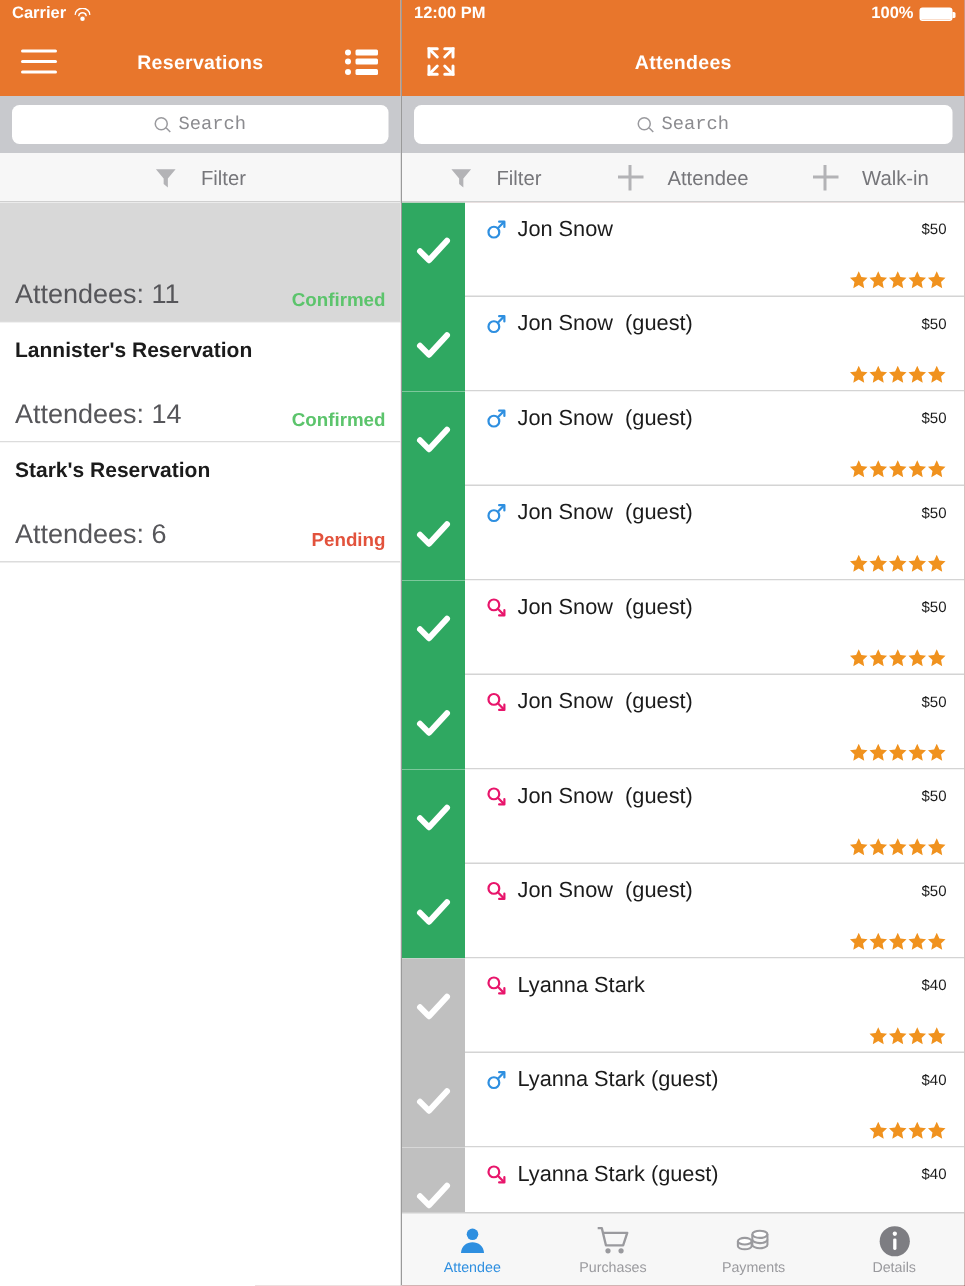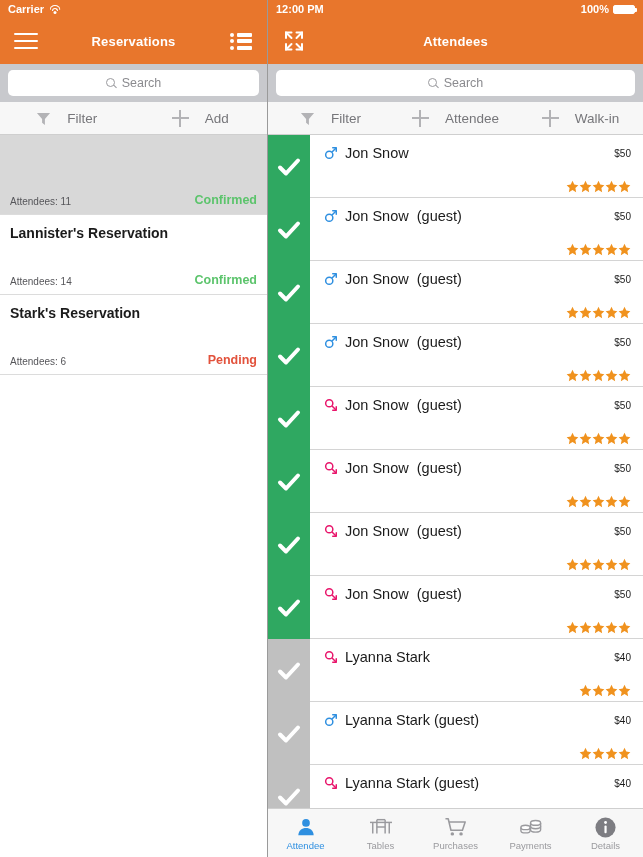--- a/index.html
+++ b/index.html
@@ -61,21 +61,21 @@
   .hamburger { width: 24px; height: 16px; display: flex; flex-direction: column; justify-content: space-between; }
   .hamburger span { display: block; height: 2px; background: #fff; border-radius: 1px; }
   .listicon { width: 22px; height: 17px; display: flex; flex-direction: column; justify-content: space-between; }
   .listicon .lrow { display: flex; align-items: center; gap: 3px; }
   .listicon .dot { width: 4px; height: 4px; background: #fff; border-radius: 50%; }
   .listicon .bar { flex: 1; height: 4px; background: #fff; border-radius: 1px; }
   .expand-icon { width: 24px; height: 24px; position: relative; }
   .expand-icon svg { width: 24px; height: 24px; display: block; }
 
   .searchbar-wrap {
-    background: #C8C9CD; padding: 6px 8px;
+    background: #C8C9CD; padding: 6px 8px; font-family: Liberation Mono, monospace;
   }
   .searchfield {
     height: 26px; background: #fff; border-radius: 5px;
     display: flex; align-items: center; justify-content: center; gap: 5px;
     color: #8b8b8f; font-size: 12.5px;
   }
   .mag { width: 11px; height: 11px; position: relative; display: inline-block; }
   .mag::before {
     content: ''; position: absolute; width: 7px; height: 7px; border: 1.3px solid #9a9a9e;
     border-radius: 50%; top: 0; left: 0;
@@ -111,21 +111,21 @@
     background: #fff;
   }
   .res-item.selected { background: #D8D8D8; }
   .res-name {
     font-size: 14px; font-weight: bold; color: #1b1b1b; line-height: 1.35;
   }
   .res-meta {
     margin-top: auto; display: flex; align-items: flex-end; justify-content: space-between;
     padding-top: 14px;
   }
-  .res-att { font-size: 10px; color: #56565a; }
+  .res-att { font-size: 18px; color: #56565a; }
   .res-status { font-size: 12.5px; font-weight: bold; }
 
   
   .right-panel {
     width: 375px; height: 857px; display: flex; flex-direction: column;
     background: #7f1d1d; position: relative;
   }
   .att-list { flex: 1; overflow: hidden; background: #fff; text-align: center; }
   .att-row {
     height: 63px; display: flex; align-items: stretch; position: relative;
@@ -223,24 +223,20 @@
     </div>
 
     <div class="toolbar">
       <div class="tool-item">
         <span class="funnel">
           <svg viewBox="0 0 16 16">
               <polygon points="1,2 15,2 9.5,8.5 9.5,15 6.5,12.5 6.5,8.5" fill="#b3b3b6"></polygon>
             </svg>
         </span>
         <span>Filter</span>
-      </div>
-      <div class="tool-item">
-        <span class="plus"></span>
-        <span>Add</span>
       </div>
     </div>
 
     <div class="res-list">
 
       <div class="res-item selected">
         <div class="res-meta">
           <span class="res-att">Attendees: 11</span>
           <span class="res-status" style="color:#5CC46C">Confirmed</span>
         </div>
@@ -755,34 +751,20 @@
         <span class="tab-icon">
           <svg viewBox="0 0 24 24" width="22" height="22">
               <circle cx="12" cy="7.5" r="4.2" fill="#2E8FE0"></circle>
               <path d="M3.6 21 C4 15.8 7.6 13.2 12 13.2 C16.4 13.2 20 15.8 20.4 21 Z" fill="#2E8FE0"></path>
             </svg>
         </span>
         <span class="tab-label">Attendee</span>
       </div>
       <div class="tab">
         <span class="tab-icon">
-          <svg viewBox="0 0 28 24" width="26" height="22" fill="none" stroke="#9a9a9e" stroke-width="1.6">
-            <line x1="2" y1="7" x2="26" y2="7"></line>
-            <line x1="5" y1="7" x2="5" y2="19"></line>
-              <line x1="23" y1="7" x2="23" y2="19"></line>
-            <line x1="9.5" y1="4" x2="9.5" y2="19"></line>
-              <line x1="18.5" y1="4" x2="18.5" y2="19"></line>
-            <line x1="9.5" y1="12" x2="18.5" y2="12"></line>
-            <line x1="9.5" y1="4" x2="18.5" y2="4"></line>
-          </svg>
-        </span>
-        <span class="tab-label">Tables</span>
-      </div>
-      <div class="tab">
-        <span class="tab-icon">
           <svg viewBox="0 0 26 24" width="24" height="22" fill="none" stroke="#9a9a9e" stroke-width="1.7" stroke-linejoin="round">
             <path d="M1.5 3 L4.5 3 L7.5 15.5 L20 15.5 L23 6.5 L5.5 6.5"></path>
             <circle cx="9" cy="19.5" r="1.9" fill="#9a9a9e" stroke="none"></circle>
             <circle cx="18.5" cy="19.5" r="1.9" fill="#9a9a9e" stroke="none"></circle>
           </svg>
         </span>
         <span class="tab-label">Purchases</span>
       </div>
       <div class="tab">
         <span class="tab-icon">

